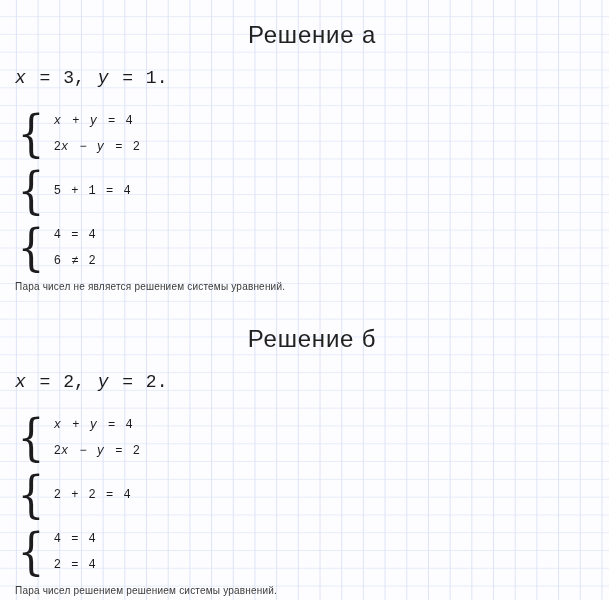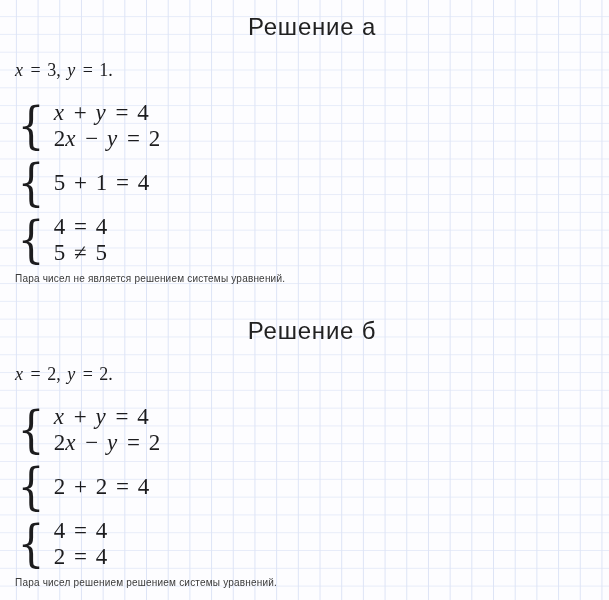--- a/index.html
+++ b/index.html
@@ -10,34 +10,34 @@
     overflow: hidden;
     background-color: #fdfdff;
     background-image:
       linear-gradient(to right, #dde4f6 1px, transparent 1px),
       linear-gradient(to bottom, #e7ecf9 1px, transparent 1px);
     background-size: 21.7px 17.8px;
     background-position: -5.8px -1.7px;
     font-family: "Liberation Sans", sans-serif;
     color: #2b2b2b;
   }
-  .content { padding: 4px 0 0 15px; }
+  .content { padding: 12px 0 0 15px; }
   .section-title {
     margin: 0;
     padding-top: 10px;
     text-align: center;
     font-size: 24px;
     font-weight: 400;
     letter-spacing: 0.8px;
     color: #212121;
     line-height: 26px;
   }
   .section-title.second { padding-top: 30px; }
   .math {
-    font-family: Liberation Serif, serif;
+    font-family: Liberation Mono, monospace;
     color: #1c1c1e;
   }
   .math i { font-style: italic; padding-right: 1px; }
   .given {
     margin-top: 20px;
     font-size: 18px;
     line-height: 20px;
     word-spacing: 2px;
   }
   .system {
@@ -50,21 +50,21 @@
     font-family: "DejaVu Serif", serif;
     font-size: 50px;
     font-weight: 300;
     line-height: 52px;
     color: #1c1c1e;
     transform: scaleX(0.85);
     user-select: none;
   }
   .eq-col { margin-left: 7px; }
   .eq-line {
-    font-size: 23px;
+    font-size: 12px;
     line-height: 26px;
     word-spacing: 3px;
   }
   .conclusion {
     margin-top: 3px;
     font-size: 10px;
     line-height: 19px;
     letter-spacing: 0.2px;
     color: #3a3a3a;
   }
@@ -91,21 +91,21 @@
       <span class="brace">{</span>
       <div class="eq-col">
         <div class="eq-line math">5 + 1 = 4</div>
       </div>
     </div>
 
     <div class="system">
       <span class="brace">{</span>
       <div class="eq-col">
         <div class="eq-line math">4 = 4</div>
-        <div class="eq-line math">5 ≠ 5</div>
+        <div class="eq-line math">6 ≠ 2</div>
       </div>
     </div>
 
     <div class="conclusion">Пара чисел не является решением системы уравнений.</div>
 
     <h1 class="section-title second">Решение б</h1>
 
     <div class="given math"><i>x</i> = 2, <i>y</i> = 2.</div>
 
     <div class="system first-of-group">

